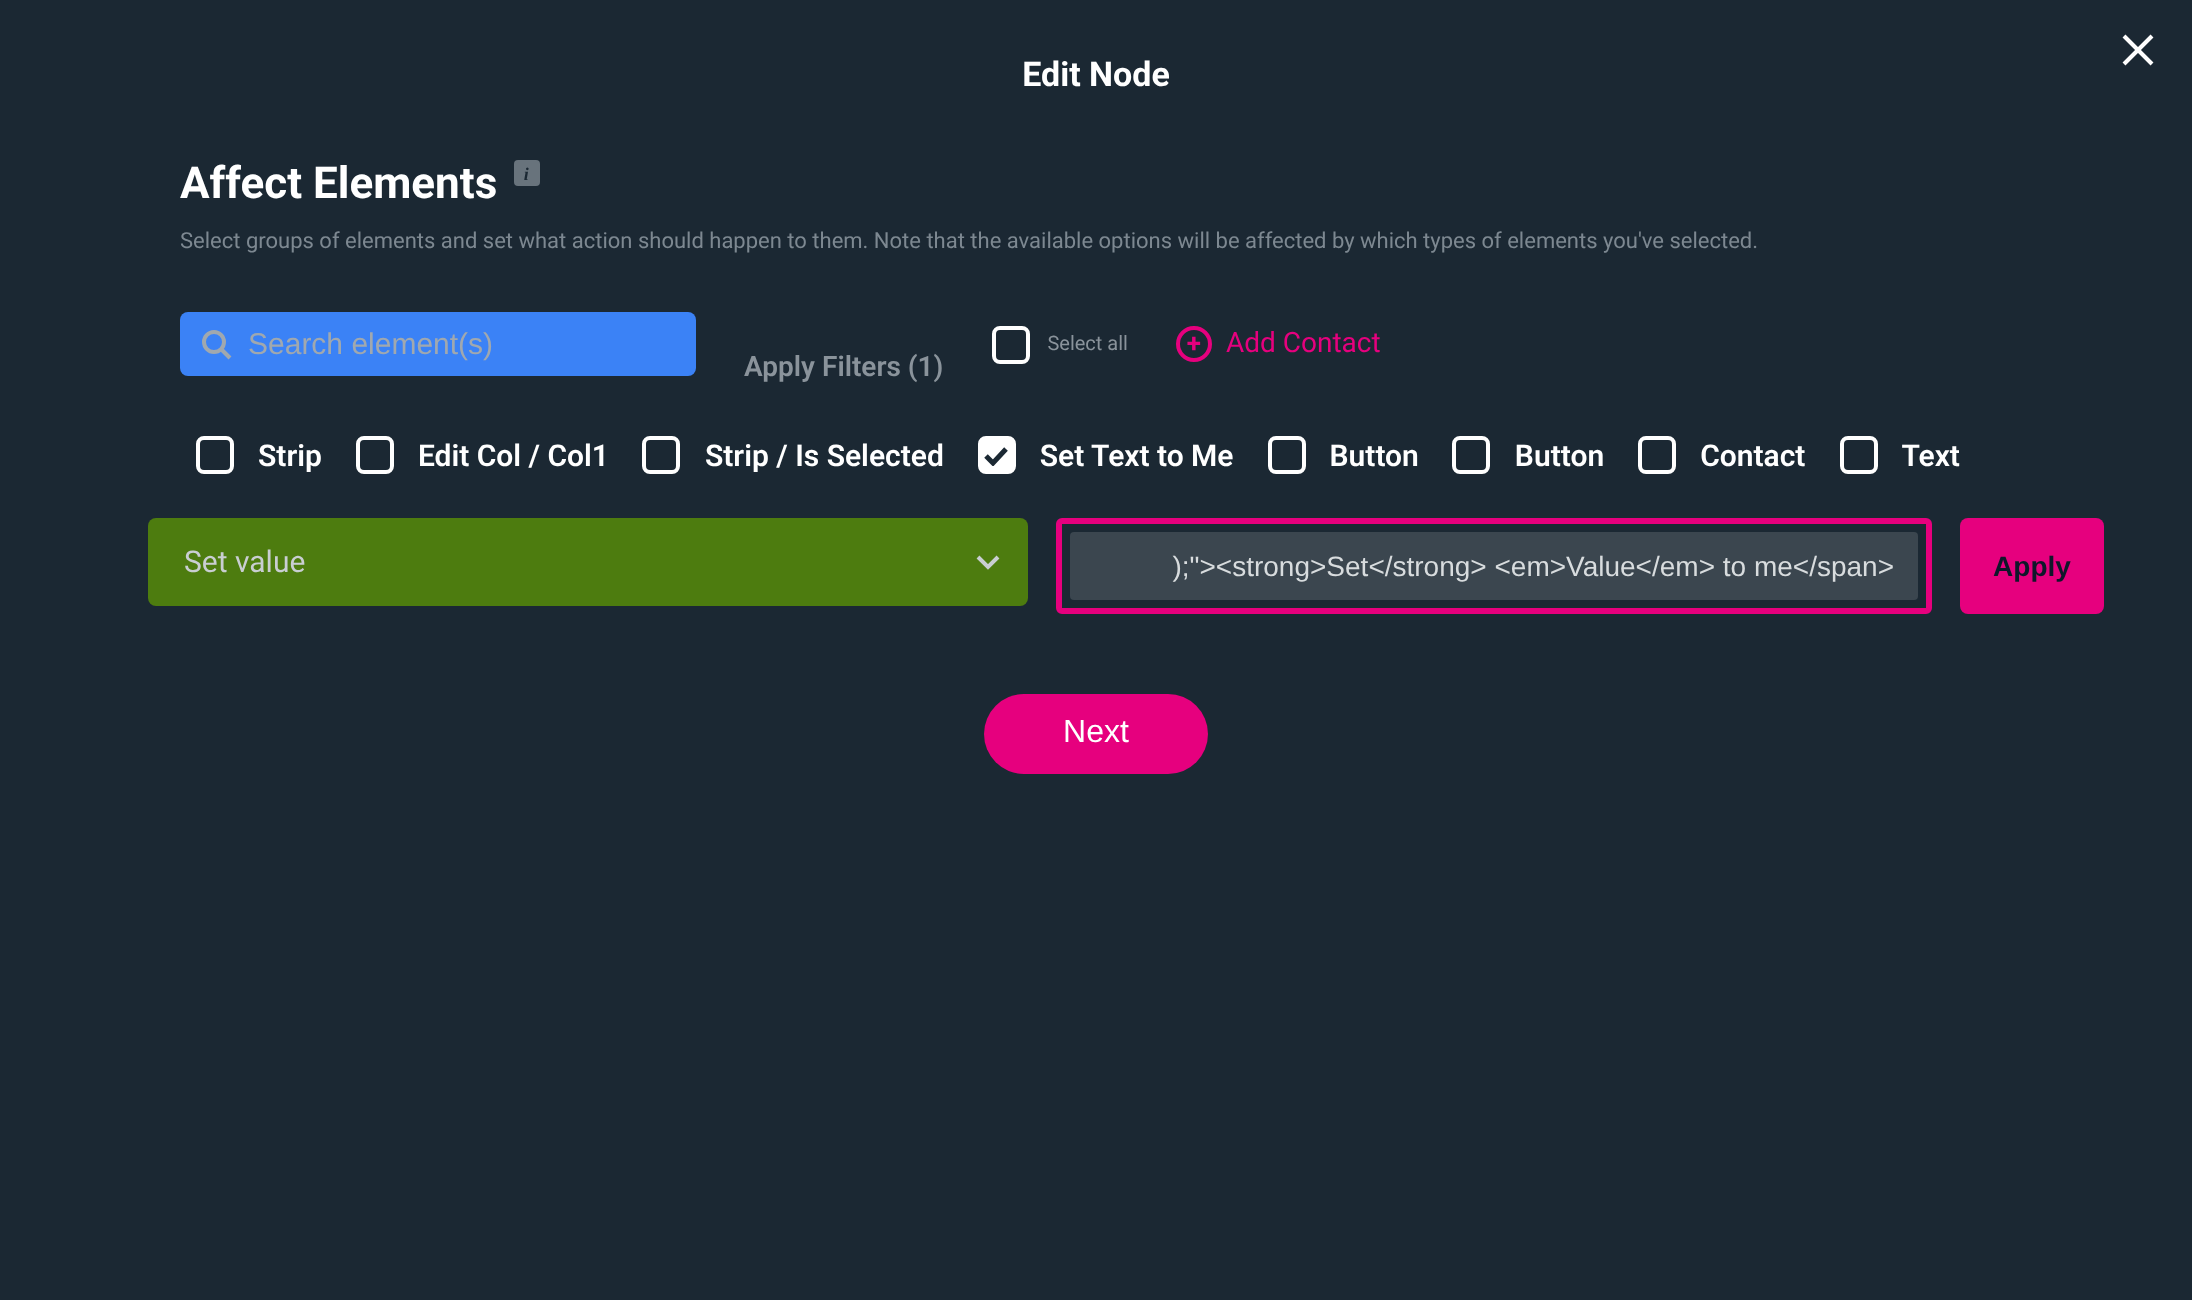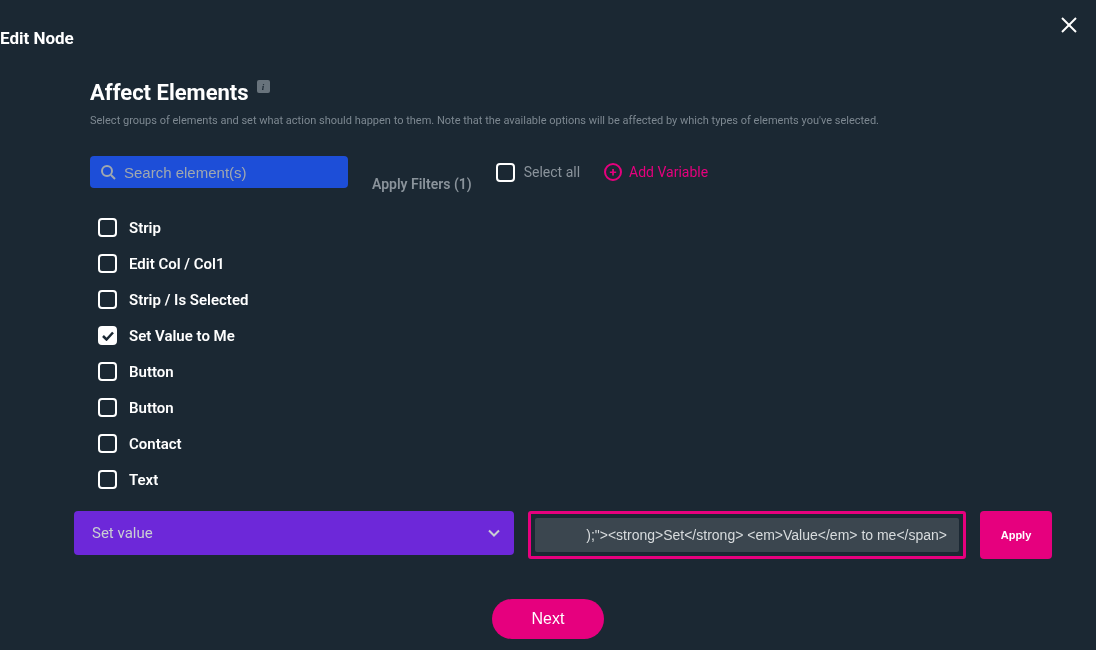--- a/index.html
+++ b/index.html
@@ -6,21 +6,21 @@
     body {
       font-family: -apple-system, BlinkMacSystemFont, "Segoe UI", Roboto, "Helvetica Neue", Arial, sans-serif;
       background: #1b2833;
       color: #fff;
       width: 1096px;
       height: 650px;
       position: relative;
       overflow: hidden;
     }
     .modal-title {
-      text-align: left;
+      text-align: center;
       font-size: 17px;
       font-weight: 700;
       padding-top: 28px;
       color: #fff;
     }
     .close-btn {
       position: absolute;
       top: 14px;
       right: 18px;
       font-size: 24px;
@@ -63,21 +63,21 @@
     .controls-row {
       display: flex;
       align-items: center;
       gap: 24px;
       margin-top: 24px;
     }
     .search-box {
       position: relative;
       width: 258px;
       height: 32px;
-      background: #1d4ed8;
+      background: #3b82f6;
       border-radius: 4px;
       display: flex;
       align-items: center;
       padding: 0 10px;
     }
     .search-box svg {
       flex-shrink: 0;
     }
     .search-box input {
       background: transparent;
@@ -94,21 +94,21 @@
     .apply-filters {
       font-size: 14px;
       font-weight: 600;
       color: #8a939b;
       margin-top: 24px;
     }
     .select-all {
       display: flex;
       align-items: center;
       gap: 9px;
-      font-size: 14px;
+      font-size: 10px;
       color: #8a939b;
     }
     .cb {
       width: 19px;
       height: 19px;
       border: 2px solid #fff;
       border-radius: 4px;
       display: inline-flex;
       align-items: center;
       justify-content: center;
@@ -142,21 +142,21 @@
       justify-content: center;
       font-size: 13px;
       font-weight: 700;
       line-height: 1;
       color: #e6007e;
     }
     .element-list {
       margin-top: 26px;
       margin-left: 8px;
       display: flex;
-      flex-direction: column;
+      flex-direction: row;
       gap: 17px;
     }
     .element-item {
       display: flex;
       align-items: center;
       gap: 12px;
       font-size: 15px;
       font-weight: 600;
       color: #fff;
       cursor: pointer;
@@ -166,21 +166,21 @@
       align-items: stretch;
       gap: 14px;
       margin-top: 22px;
       margin-left: -16px;
       margin-right: -46px;
     }
     .select-wrapper {
       position: relative;
       flex: 0 0 440px;
       height: 44px;
-      background: #6d28d9;
+      background: #4d7c0f;
       border-radius: 4px;
       display: flex;
       align-items: center;
       padding: 0 18px;
       color: #c9ced2;
       font-size: 15px;
       cursor: pointer;
     }
     .select-wrapper .chev {
       position: absolute;
@@ -204,22 +204,22 @@
       outline: none;
       color: #d8dcde;
       font-size: 14px;
       padding: 0 12px;
       border-radius: 2px;
       text-align: right;
     }
     .apply-btn {
       flex: 0 0 72px;
       background: #e6007e;
-      color: #ffffff;
-      font-size: 11px;
+      color: #0f172a;
+      font-size: 14px;
       font-weight: 600;
       border: none;
       border-radius: 4px;
       cursor: pointer;
       display: flex;
       align-items: center;
       justify-content: center;
     }
     .next-btn {
       margin: 40px auto 0;
@@ -263,21 +263,21 @@
     </div>
     <div class="apply-filters">Apply Filters (1)</div>
     <div class="select-all">
       <span class="cb">
         
       </span>
       <span>Select all</span>
     </div>
     <div class="add-variable">
       <span class="add-variable-icon">+</span>
-      <span>Add Variable</span>
+      <span>Add Contact</span>
     </div>
   </div>
 
   <div class="element-list" id="element-list">
       <div class="element-item">
         <span class="cb"></span>
         <span>Strip</span>
       </div>
       <div class="element-item">
         <span class="cb"></span>
@@ -286,21 +286,21 @@
       <div class="element-item">
         <span class="cb"></span>
         <span>Strip / Is Selected</span>
       </div>
       <div class="element-item">
         <span class="cb checked">
           <svg width="12" height="10" viewBox="0 0 12 10" fill="none" stroke="#1b2833" stroke-width="2.5">
             <polyline points="1,5 4.5,8.5 11,1.5"></polyline>
           </svg>
         </span>
-        <span>Set Value to Me</span>
+        <span>Set Text to Me</span>
       </div>
       <div class="element-item">
         <span class="cb"></span>
         <span>Button</span>
       </div>
       <div class="element-item">
         <span class="cb"></span>
         <span>Button</span>
       </div>
       <div class="element-item">

